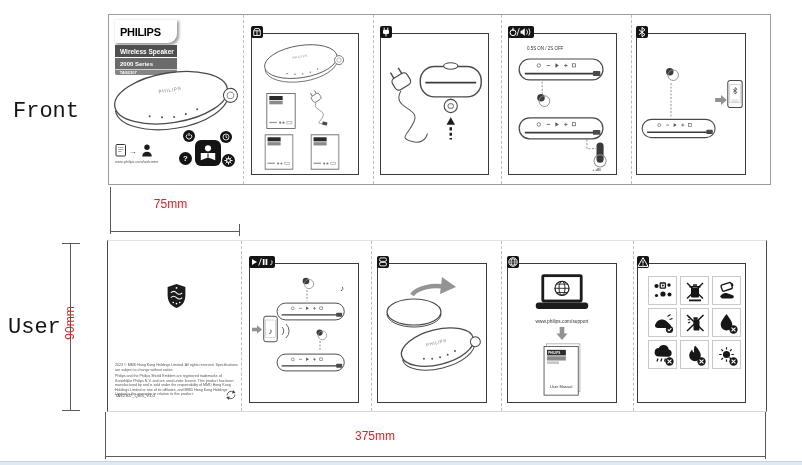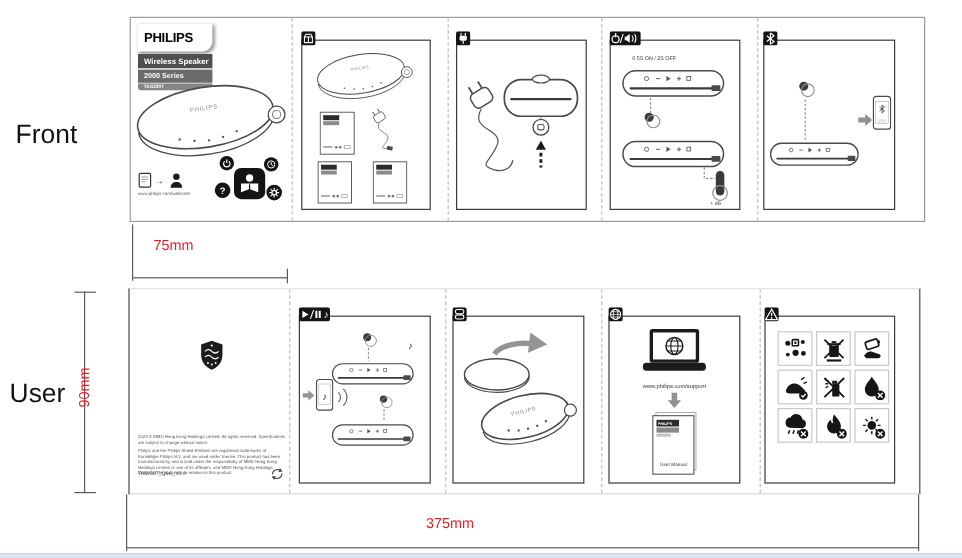--- a/index.html
+++ b/index.html
@@ -1,19 +1,19 @@
 <!DOCTYPE html>
 <html><head>
 <meta charset="utf-8">
 <style>
   html,body{margin:0;padding:0;background:#fff;}
   .page{position:relative;width:802px;height:465px;background:#fff;overflow:hidden;
         font-family:"Liberation Sans",sans-serif;color:#222;}
   .abs{position:absolute;}
-  .side-label{font-family:Liberation Sans, sans-serif;font-size:22px;color:#141414;}
+  .side-label{font-family:Liberation Mono, monospace;font-size:22px;color:#141414;}
   .front-strip{left:108px;top:14px;width:661px;height:169px;border:1px solid #9c9c9c;background:#fff;}
   .back-strip{left:107px;top:240px;width:658px;height:170px;background:#fff;
               border-left:1px solid #4a4a4a;border-right:1px solid #4a4a4a;
               border-top:1px solid #e2e2e2;border-bottom:1px solid #d8d8d8;}
   .fold{position:absolute;top:0;bottom:0;width:0;border-left:1px dashed #bdbdbd;}
   .pbox{position:absolute;border:1px solid #3a3a3a;background:#fff;}
   .hicon{position:absolute;left:-1px;top:-8px;}
   .dim{color:#ed1c24;font-size:12px;}
   .dline{background:#5a5a5a;}
   .tiny{font-size:6px;line-height:1.25;color:#555;transform-origin:0 0;}
@@ -275,21 +275,21 @@
         <use href="#s-spktop" x="2" y="78" width="76" height="23"></use>
         <use href="#s-arrow-r" x="76" y="56" width="12" height="10"></use>
         <use href="#s-phone-bt" x="88" y="40" width="16" height="30"></use>
       </svg>
     </div>
   </div>
 
   <div class="abs dline" style="left:110px;top:187px;width:1px;height:47px;"></div>
   <div class="abs dline" style="left:110px;top:231px;width:130px;height:1px;"></div>
   <div class="abs dline" style="left:239px;top:224px;width:1px;height:12px;"></div>
-  <div class="abs dim" style="left:128px;top:197px;width:85px;">75mm</div>
+  <div class="abs dim" style="left:128px;top:197px;width:85px;text-align:center;">75mm</div>
 
   <div class="abs dline" style="left:70px;top:243px;width:1px;height:168px;"></div>
   <div class="abs dline" style="left:62px;top:243px;width:18px;height:1px;"></div>
   <div class="abs dline" style="left:62px;top:410px;width:18px;height:1px;"></div>
   <div class="abs dim" style="left:44px;top:316px;width:52px;text-align:center;transform:rotate(-90deg);">90mm</div>
 
   <div class="abs back-strip">
     <div class="fold" style="left:133px"></div>
     <div class="fold" style="left:263px"></div>
     <div class="fold" style="left:393px"></div>

